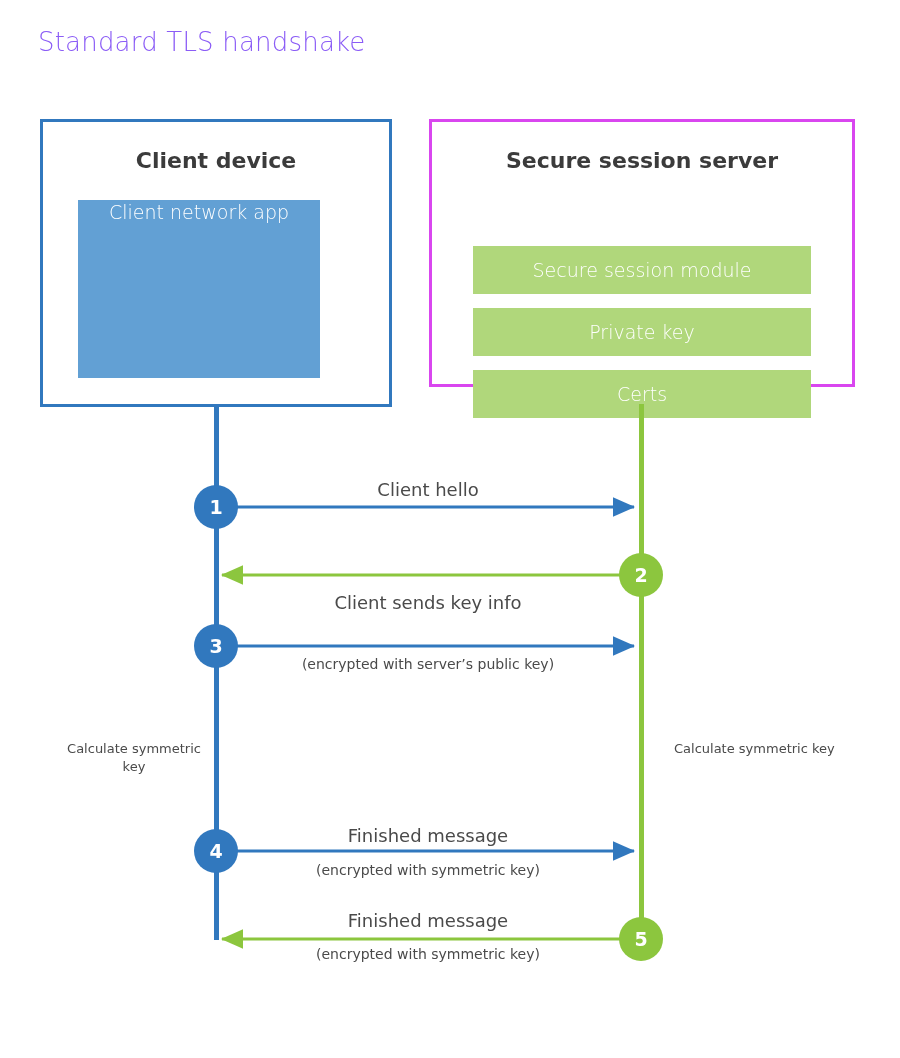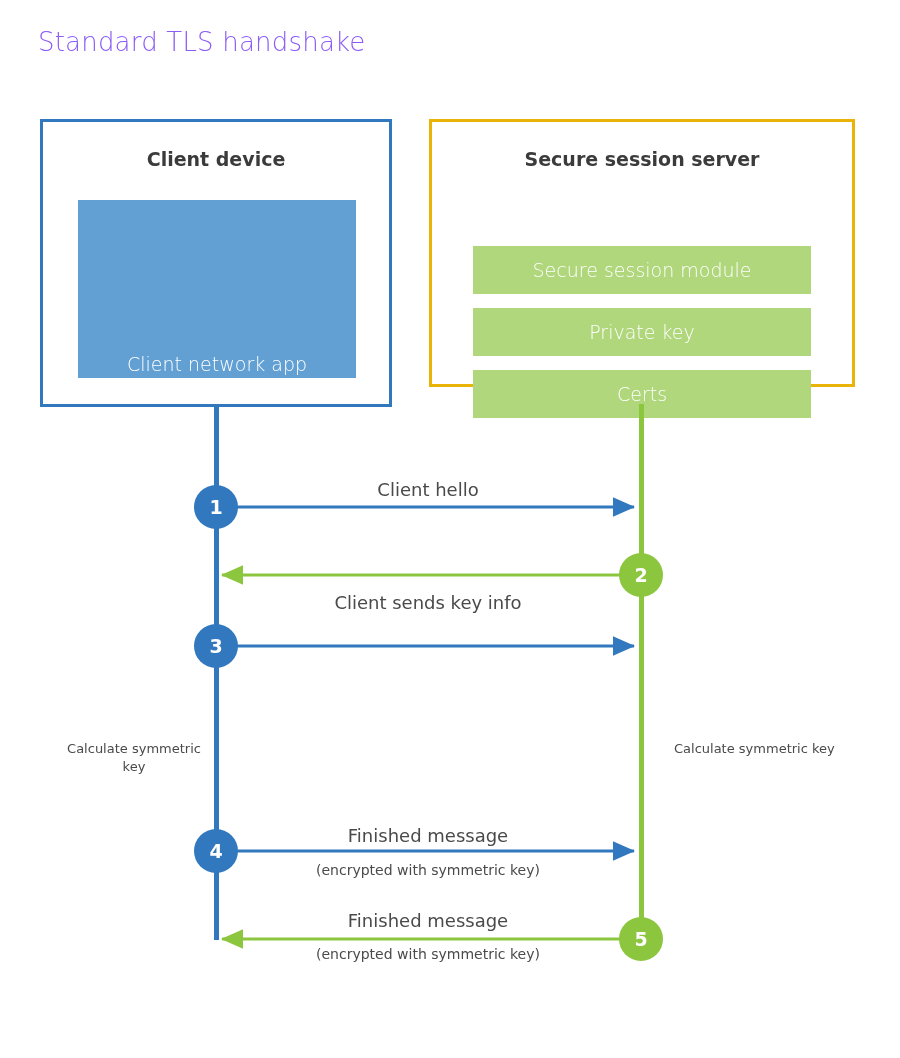--- a/index.html
+++ b/index.html
@@ -47,43 +47,43 @@
     top: 119px;
     width: 352px;
     height: 288px;
     border: 3px solid #3178be;
   }
   .party-box.server {
     left: 429px;
     top: 119px;
     width: 426px;
     height: 268px;
-    border: 3px solid #eab308;
+    border: 3px solid #d946ef;
   }
   .party-title {
     position: absolute;
     left: 0;
     right: 0;
     top: 26px;
     text-align: center;
-    font-size: 19px;
+    font-size: 22px;
     font-weight: bold;
     color: #3b3b3b;
   }
 
   
   .client-app-block {
     position: absolute;
     left: 35px;
     top: 78px;
-    width: 278px;
+    width: 242px;
     height: 178px;
     background: #62a0d4;
     display: flex;
-    align-items: flex-end;
+    align-items: flex-start;
     justify-content: center;
   }
   .client-app-label {
     color: #ffffff;
     font-size: 19px;
     font-weight: 300;
     text-align: center;
     line-height: 1.35;
     width: 180px;
   }
@@ -245,20 +245,21 @@
   <div class="step-marker blue marker-1">1</div>
   <div class="step-marker green marker-2">2</div>
   <div class="step-marker blue marker-3">3</div>
   <div class="step-marker blue marker-4">4</div>
   <div class="step-marker green marker-5">5</div>
 
   <div class="msg-label msg-primary lbl-1-main">Client hello</div>
 
 
   <div class="msg-label msg-primary lbl-3-main">Client sends key info</div>
+  <div class="msg-label msg-secondary lbl-3-sub">(encrypted with server’s public key)</div>
 
   <div class="msg-label msg-primary lbl-4-main">Finished message</div>
   <div class="msg-label msg-secondary lbl-4-sub">(encrypted with symmetric key)</div>
 
   <div class="msg-label msg-primary lbl-5-main">Finished message</div>
   <div class="msg-label msg-secondary lbl-5-sub">(encrypted with symmetric key)</div>
 
   <div class="annotation ann-calc-srv">Calculate symmetric key</div>
   <div class="annotation ann-calc-cli">Calculate symmetric key</div>
 

